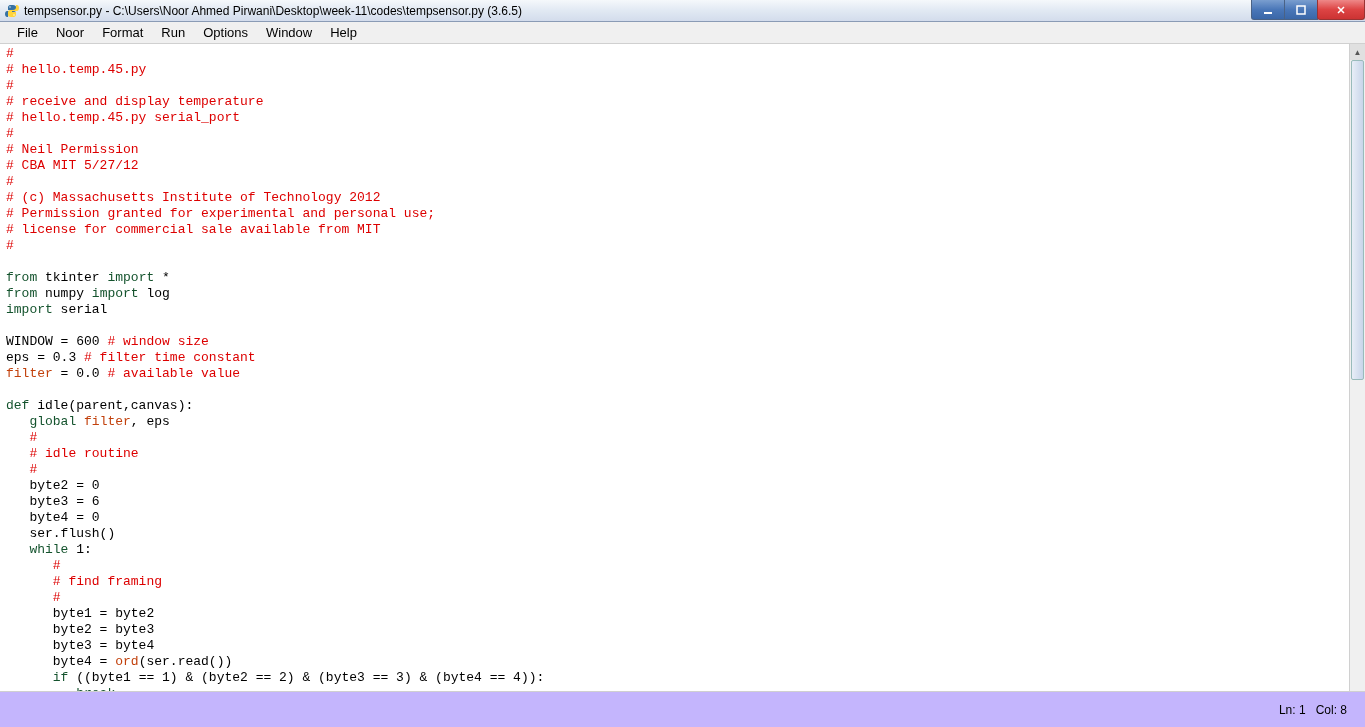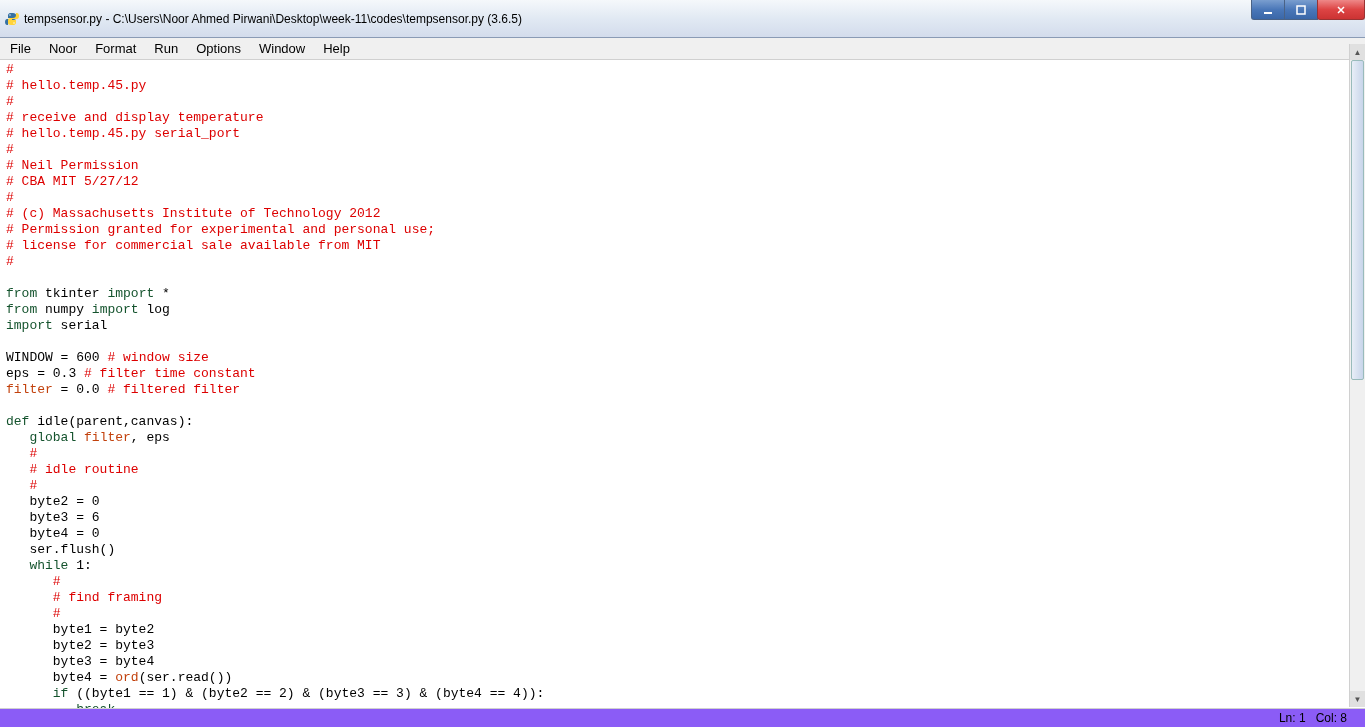--- a/index.html
+++ b/index.html
@@ -6,21 +6,21 @@
   body {
     font-family: "Segoe UI", Tahoma, sans-serif;
     font-size: 12px;
     background: #fff;
     overflow: hidden;
     width: 1365px;
     height: 727px;
     position: relative;
   }
   .titlebar {
-    height: 38px;
+    height: 22px;
     background: linear-gradient(to bottom, #f5f8fb 0%, #e1e9f3 50%, #d3dcec 100%);
     border-bottom: 1px solid #8a9bb5;
     display: flex;
     align-items: center;
     padding-left: 4px;
     position: relative;
   }
   .titlebar .app-icon {
     width: 16px; height: 16px;
     margin-right: 4px;
@@ -64,21 +64,21 @@
     border-color: #933;
   }
   .win-btn svg { display: block; }
 
   .menubar {
     height: 22px;
     background: #f0f0f0;
     border-bottom: 1px solid #d0d0d0;
     display: flex;
     align-items: center;
-    padding-left: 1px;
+    padding-left: 8px;
     font-size: 13px;
   }
   .menubar .menu-item {
     padding: 2px 9px;
     cursor: default;
   }
 
   .editor-wrap {
     position: relative;
     height: calc(727px - 22px - 22px - 20px);
@@ -131,22 +131,22 @@
     background: linear-gradient(to right, #e8eef7, #c8d5ea);
     border: 1px solid #9bb;
     border-radius: 2px;
   }
 
   .statusbar {
     position: absolute;
     bottom: 0;
     left: 0;
     right: 0;
-    height: 19px;
-    background: #8b5cf6;
+    height: 36px;
+    background: #c4b5fd;
     border-top: 1px solid #d0d0d0;
     display: flex;
     justify-content: flex-end;
     align-items: center;
     padding-right: 18px;
     font-size: 12px;
   }
   .statusbar span { margin-left: 10px; }
 </style>
 </head>
@@ -205,21 +205,21 @@
 <span class="c-comment"># Permission granted for experimental and personal use;</span>
 <span class="c-comment"># license for commercial sale available from MIT</span>
 <span class="c-comment">#</span>
 
 <span class="c-kw">from</span><span> tkinter </span><span class="c-kw">import</span><span> *</span>
 <span class="c-kw">from</span><span> numpy </span><span class="c-kw">import</span><span> log</span>
 <span class="c-kw">import</span><span> serial</span>
 
 <span>WINDOW = 600 </span><span class="c-comment"># window size</span>
 <span>eps = 0.3 </span><span class="c-comment"># filter time constant</span>
-<span class="c-builtin">filter</span><span> = 0.0 </span><span class="c-comment"># filtered filter</span>
+<span class="c-builtin">filter</span><span> = 0.0 </span><span class="c-comment"># available value</span>
 
 <span class="c-kw">def</span><span> idle(parent,canvas):</span>
    <span class="c-kw">global</span><span> </span><span class="c-builtin">filter</span><span>, eps</span>
 <span class="c-comment">   #</span>
 <span class="c-comment">   # idle routine</span>
 <span class="c-comment">   #</span>
 <span>   byte2 = 0</span>
 <span>   byte3 = 6</span>
 <span>   byte4 = 0</span>
 <span>   ser.flush()</span>

